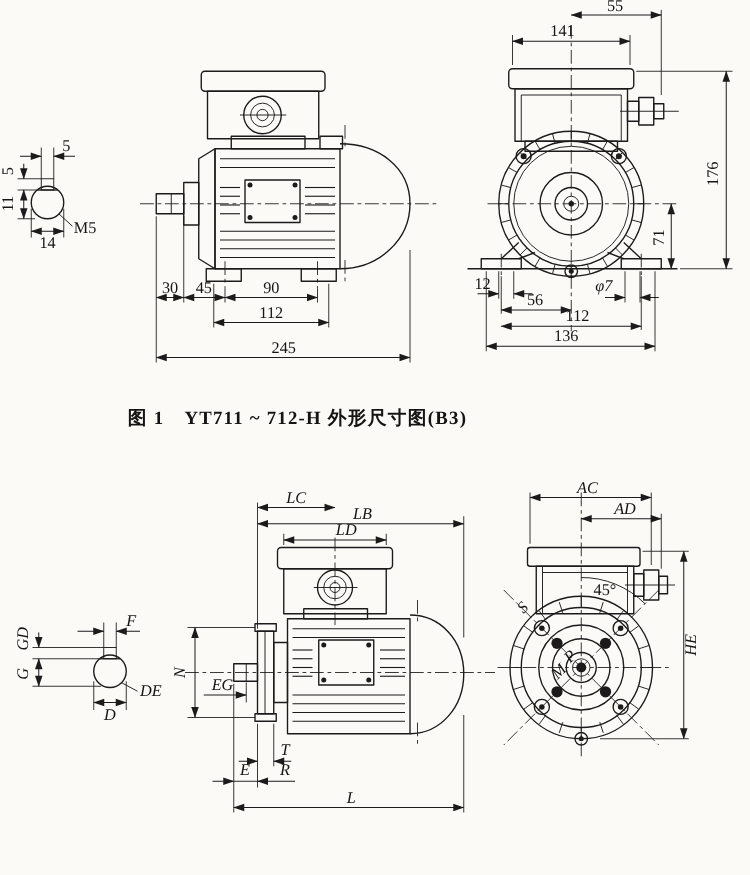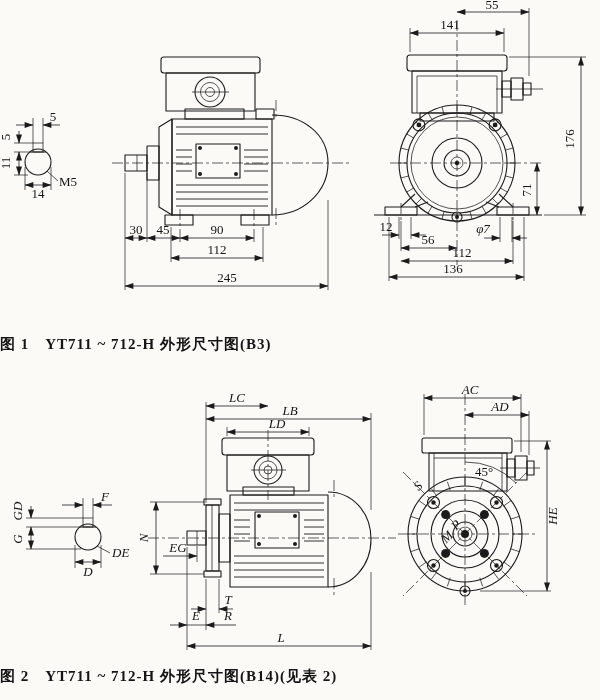--- a/index.html
+++ b/index.html
@@ -1,19 +1,19 @@
 <!DOCTYPE html>
 <html><head>
 <meta charset="utf-8">
 <style>
   html,body{margin:0;padding:0;}
   .page{position:relative;width:600px;height:700px;background:#fbfaf7;overflow:hidden;
         font-family:"Liberation Serif",serif;}
-  .cap{position:absolute;left:0;width:476px;
-       font:700 15px "Liberation Serif",serif;color:#141414;letter-spacing:1px;margin-top:10px;}
+  .cap{position:absolute;left:0;width:476px;text-align:center;
+       font:700 15px "Liberation Serif",serif;color:#141414;letter-spacing:1px;}
   
   .ol{fill:none;stroke:#1b1b1b;stroke-width:1.1;stroke-linejoin:round;}
   .th{fill:none;stroke:#1b1b1b;stroke-width:0.75;}
   .fin{stroke:#1b1b1b;stroke-width:0.9;}
   .cl{stroke:#1b1b1b;stroke-width:0.7;stroke-dasharray:11 3 3 3;fill:none;}
   .ext{stroke:#1b1b1b;stroke-width:0.7;fill:none;}
   .d2{stroke:#1b1b1b;stroke-width:0.8;fill:none;marker-start:url(#ar);marker-end:url(#ar);}
   .de{stroke:#1b1b1b;stroke-width:0.8;fill:none;marker-end:url(#ar);}
   .ds{stroke:#1b1b1b;stroke-width:0.8;fill:none;marker-start:url(#ar);}
   text.dim{font:13px "Liberation Serif",serif;fill:#151515;}
@@ -414,15 +414,14 @@
 
       <line class="ext" x1="514" y1="441" x2="551" y2="441"></line>
       <line class="ext" x1="480" y1="591" x2="551" y2="591"></line>
       <line class="d2" x1="547" y1="441" x2="547" y2="591"></line>
       <text class="dim it" x="557" y="516" text-anchor="middle" transform="rotate(-90 557 516)">HE</text>
     </g>
   </g>
 </svg>
 
 <div class="cap" style="top:325px">图 1　YT711 ~ 712-H 外形尺寸图(B3)</div>
-<div class="cap" style="top:657px">图 2　YT711 ~ 712-H 外形尺寸图(B14)(见表 2)</div>
 
 </div>
 
 </body></html>

